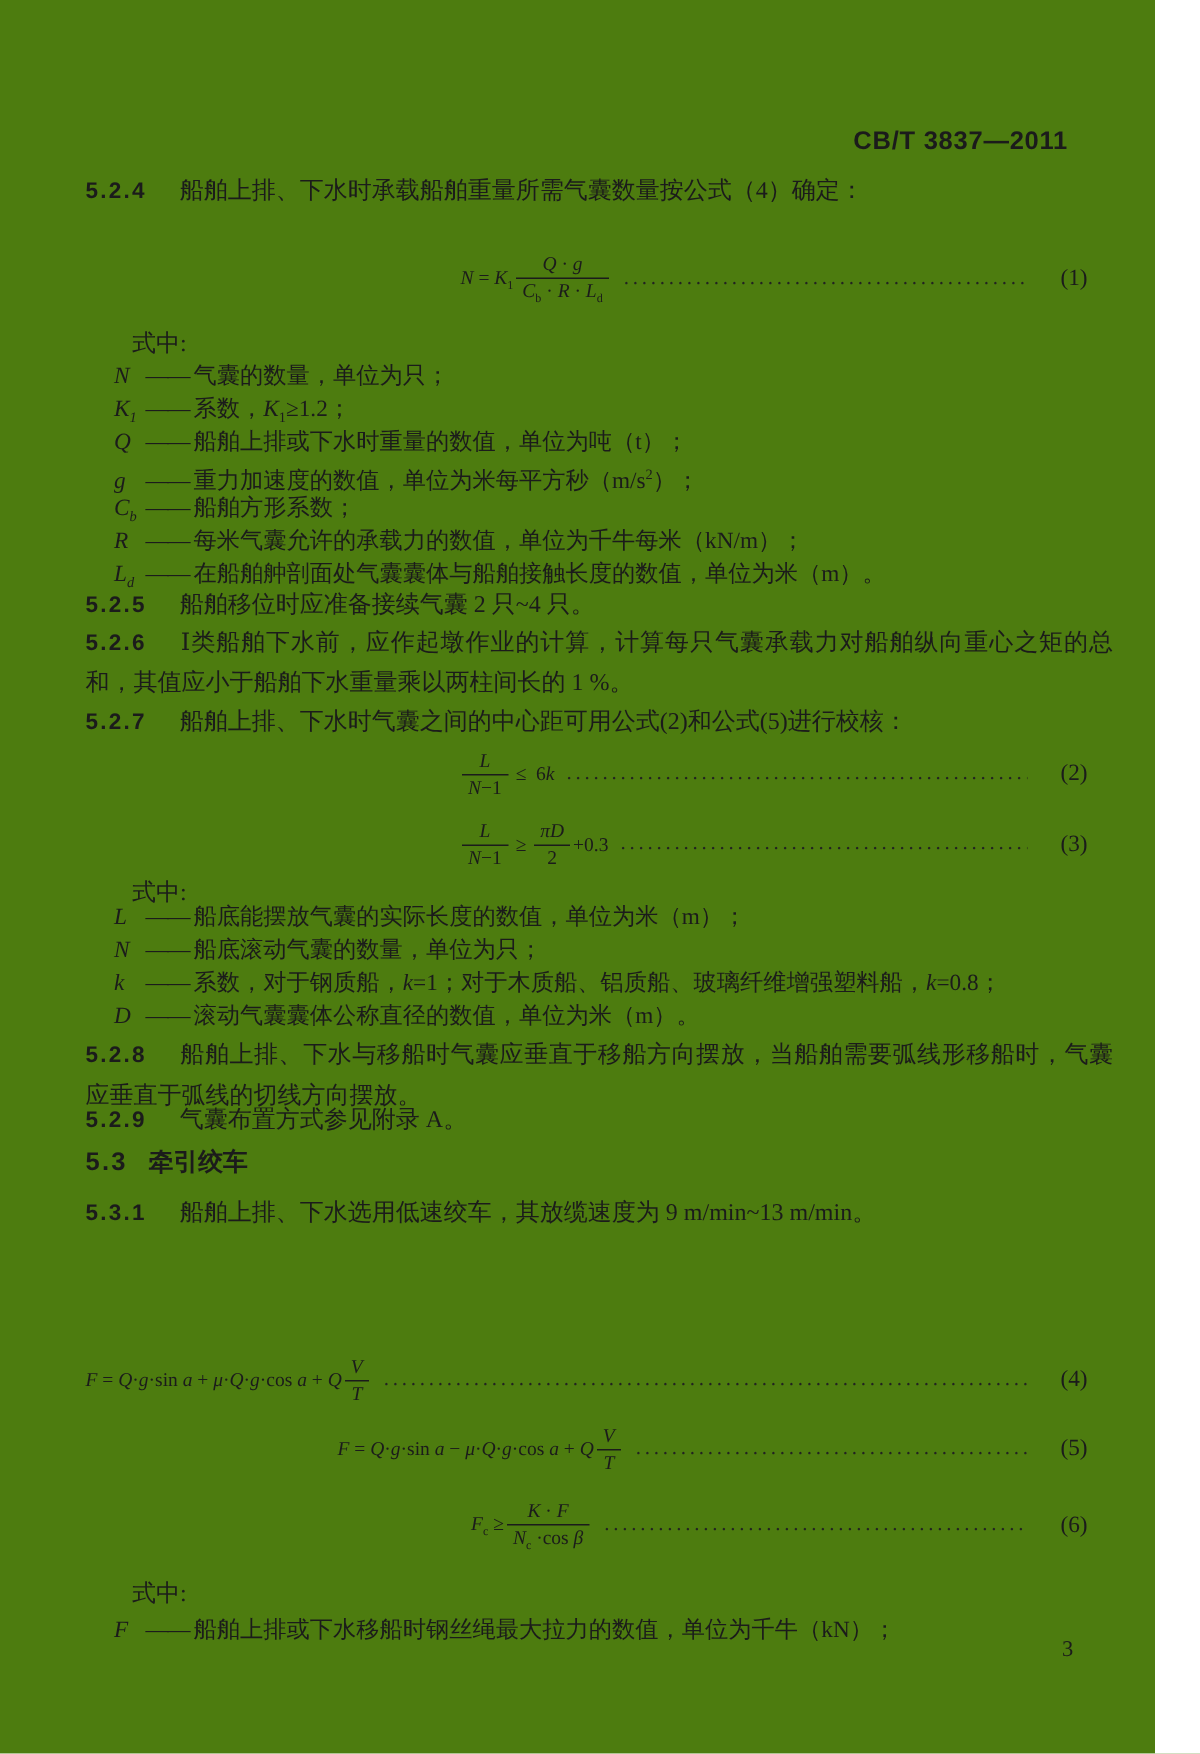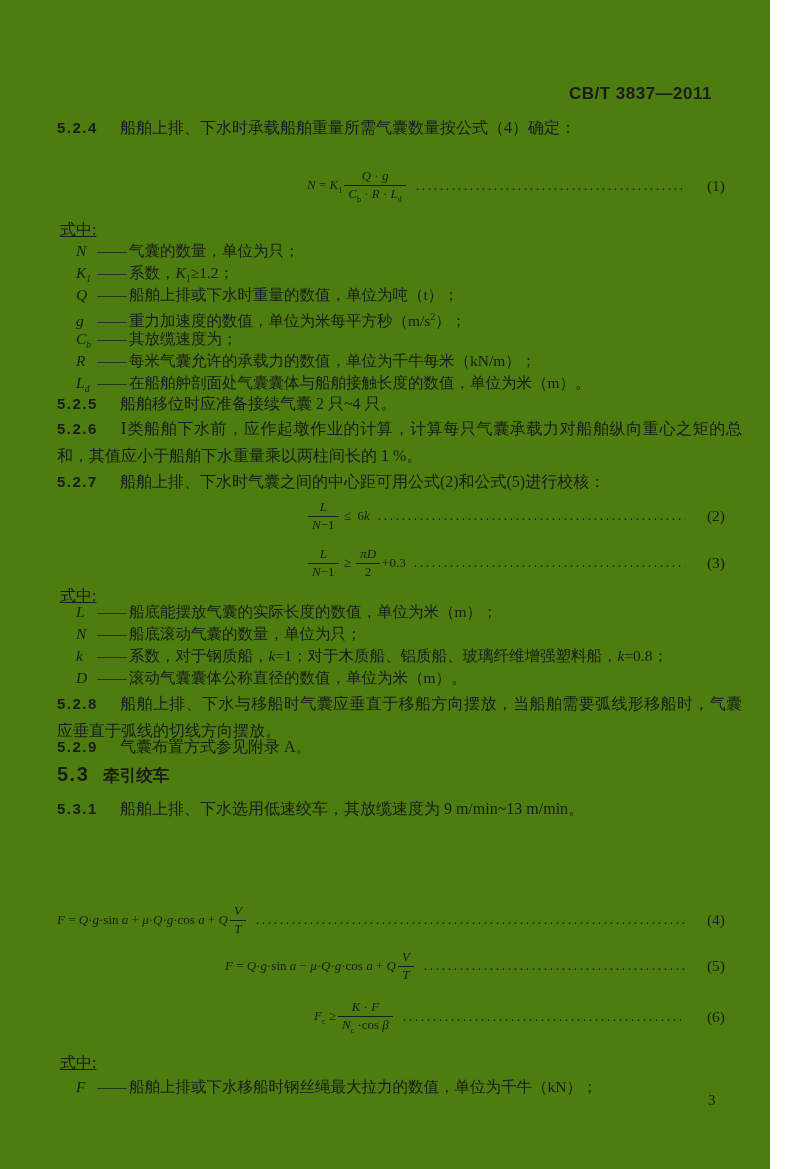--- a/index.html
+++ b/index.html
@@ -14,22 +14,22 @@
     font-family:"Liberation Sans","DejaVu Sans",sans-serif;
     font-weight:700; font-size:15px; letter-spacing:1.5px;
     margin-right:22px; font-style:normal;
   }
   .doc-number {
     position:absolute; top:84px; right:58px; font-size:17px; font-weight:700;
     font-family:"Liberation Sans","DejaVu Sans",sans-serif; letter-spacing:0.5px;
   }
   .section-heading { font-size:16.5px; font-weight:700;
     font-family:"Liberation Sans","DejaVu Sans",sans-serif; margin:0; line-height:27px; }
-  .section-heading .cnum { font-size:20px; margin-right:14px; }
-  .where { position:absolute; left:60px; font-size:16px; line-height:22px;text-decoration:underline; }
+  .section-heading .cnum { font-size:17px; margin-right:14px; }
+  .where { position:absolute; left:88px; font-size:16px; line-height:22px; }
   .var-list { position:absolute; left:76px; width:666px; }
   .var-row { display:flex; align-items:baseline; height:22px; line-height:22px;
     font-size:15.5px; white-space:nowrap; }
   .var-term { display:inline-block; min-width:21px; font-style:italic; }
   .var-dash { letter-spacing:-1px; margin-right:3px; }
   .var-def { font-style:normal; }
   .formula-row { position:absolute; left:57px; width:668px; height:52px;
     display:flex; align-items:center; }
   .math { font-size:13px; white-space:nowrap; display:flex; align-items:center;font-family:Liberation Serif, serif; }
   .math i { font-style:italic; }
@@ -84,21 +84,21 @@
         <span class="var-def">船舶上排或下水时重量的数值，单位为吨（t）；</span>
       </div>
     <div class="var-row">
         <span class="var-term"><i>g</i></span>
         <span class="var-dash">——</span>
         <span class="var-def">重力加速度的数值，单位为米每平方秒（m/s<sup>2</sup>）；</span>
       </div>
     <div class="var-row">
         <span class="var-term"><i>C</i><sub>b</sub></span>
         <span class="var-dash">——</span>
-        <span class="var-def">其放缆速度为；</span>
+        <span class="var-def">船舶方形系数；</span>
       </div>
     <div class="var-row">
         <span class="var-term"><i>R</i></span>
         <span class="var-dash">——</span>
         <span class="var-def">每米气囊允许的承载力的数值，单位为千牛每米（kN/m）；</span>
       </div>
     <div class="var-row">
         <span class="var-term"><i>L</i><sub>d</sub></span>
         <span class="var-dash">——</span>
         <span class="var-def">在船舶舯剖面处气囊囊体与船舶接触长度的数值，单位为米（m）。</span>

